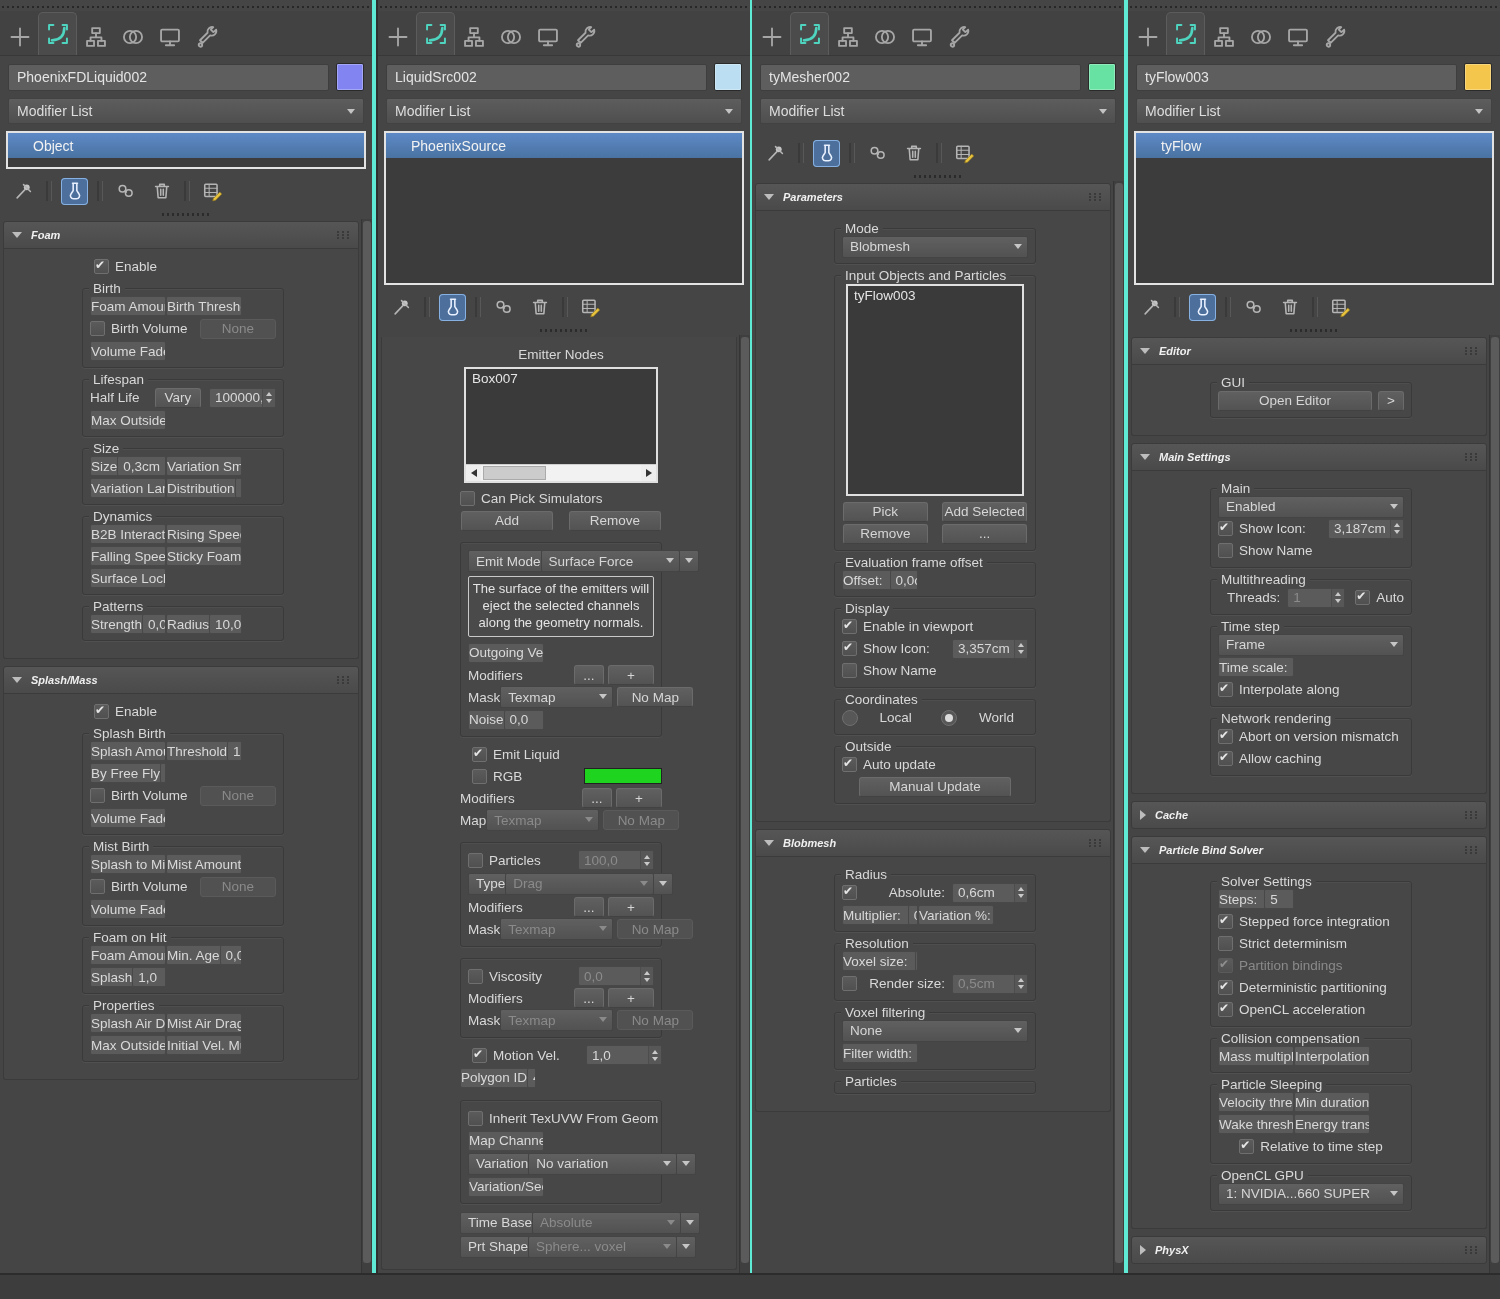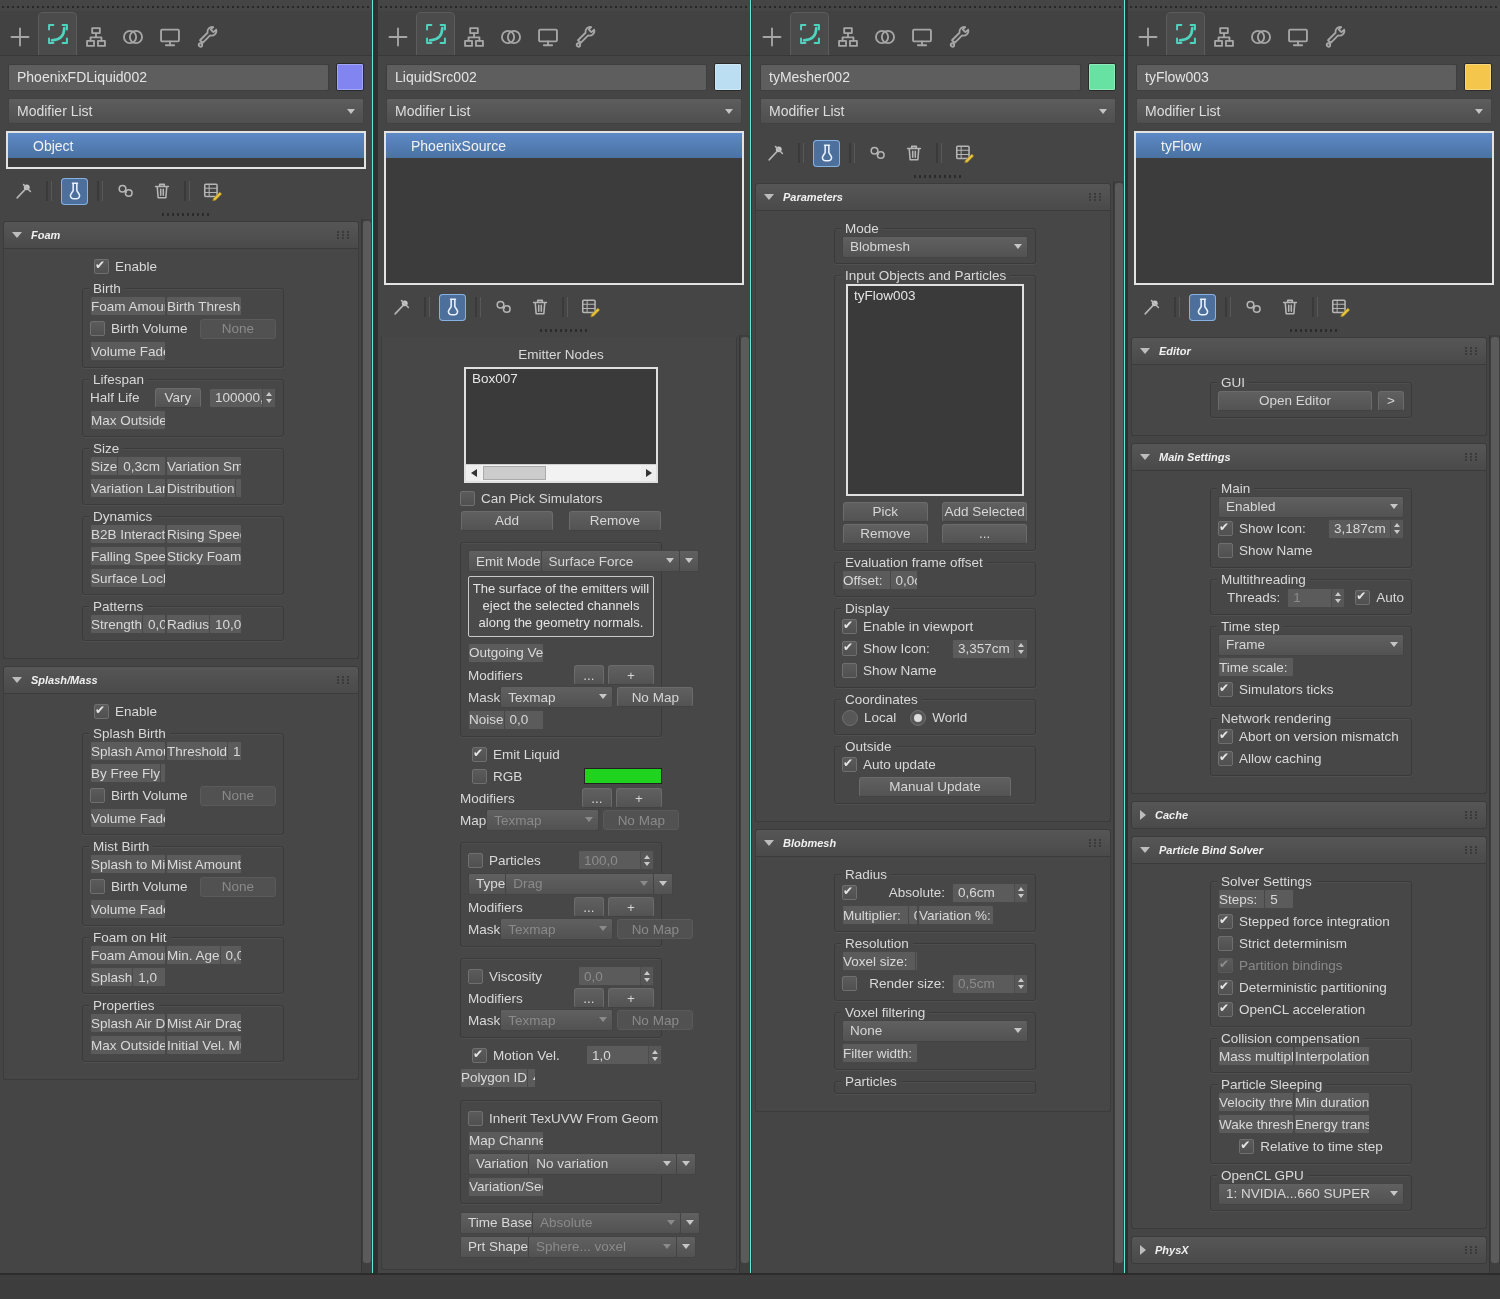--- a/index.html
+++ b/index.html
@@ -7,21 +7,21 @@
     width:1500px;height:1299px;position:relative;overflow:hidden;
     background:#2f2f2f;
     font-family:"Liberation Sans", sans-serif;
     -webkit-font-smoothing:antialiased;
     user-select:none;
   }
   #panels{position:absolute;inset:0;}
   .panel{
     position:absolute;top:0;bottom:26px;width:372px;
     background:#454545;display:flex;flex-direction:column;overflow:hidden;
-    border-right:1px solid #5eead4;
+    border-right:4px solid #5eead4;
   }
   .bottombar{
     position:absolute;left:0;right:0;bottom:0;height:24px;
     background:#3d3d3d;border-top:2px solid #2c2c2c;z-index:5;
   }
   
   .topline{height:8px;margin:3px 2px 0;
     background:repeating-linear-gradient(90deg,#272727 0 2px,transparent 2px 5px) center / 100% 2px no-repeat;}
   
   .toolbar{height:44px;display:flex;align-items:flex-end;padding:0 1px;background:#424242;border-bottom:1px solid #383838;}
@@ -111,21 +111,21 @@
   .btn.plus{width:46px;padding:0;margin-left:4px;}
   .btn.nomap{width:76px;padding:0;margin-left:4px;}
   .btn.nbtn{width:76px;}
   .btn.vary{width:46px;padding:0;margin-right:4px;}
   .btn.wide{width:82%;}
   .btn.half{width:46%;}
   .btn.pair-a{flex:1;}
   .btn.pair-b{width:26px;padding:0;margin-left:6px;}
   .row.btns2{justify-content:space-between;padding:0 1px;}
   .row.button{justify-content:center;}
-  .row.radios{justify-content:flex-start;}
+  .row.radios{justify-content:space-between;}
   .rlab{margin:0 14px 0 6px;}
   .row.spincheck .cb{margin-left:10px;}
   .row.clabel{justify-content:center;}
   .drop{position:relative;display:inline-flex;align-items:center;height:20px;flex:none;min-width:0;
     background:linear-gradient(#606060,#525252);border:1px solid #444;border-radius:2px;
     color:#d6d6d6;font-size:13.5px;padding:0 18px 0 7px;white-space:nowrap;overflow:hidden;}
   .drop::after{content:"";position:absolute;right:5px;top:7px;
     border-left:4px solid transparent;border-right:4px solid transparent;border-top:5px solid #c6c6c6;}
   .drop.dis{color:#8a8a8a;}
   .drop.dis::after{border-top-color:#8a8a8a;}
@@ -1098,21 +1098,21 @@
               </div>
             </div>
             <div class="grp"><span class="grp-label">Time step</span><div class="row dropfull">
                 <span class="drop full">
                   <span class="dv">Frame</span>
                 </span>
               </div><div class="row spin">
                 <span class="lab ra">Time scale:</span>
               </div><div class="row check">
                 <span class="cb on"></span>
-                <span class="lab ">Simulators ticks</span>
+                <span class="lab ">Interpolate along</span>
               </div></div>
             <div class="grp">
               <span class="grp-label">Network rendering</span>
               <div class="row check">
                 <span class="cb on"></span>
                 <span class="lab ">Abort on version mismatch</span>
               </div>
               <div class="row check">
                 <span class="cb on"></span>
                 <span class="lab ">Allow caching</span>

